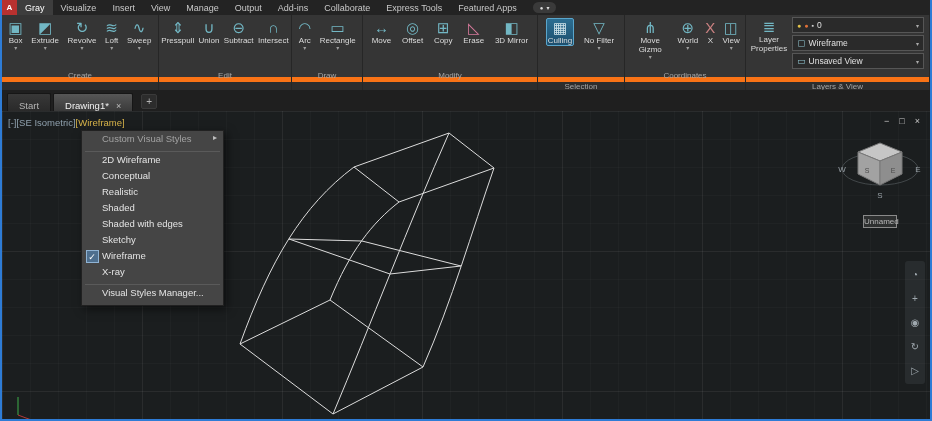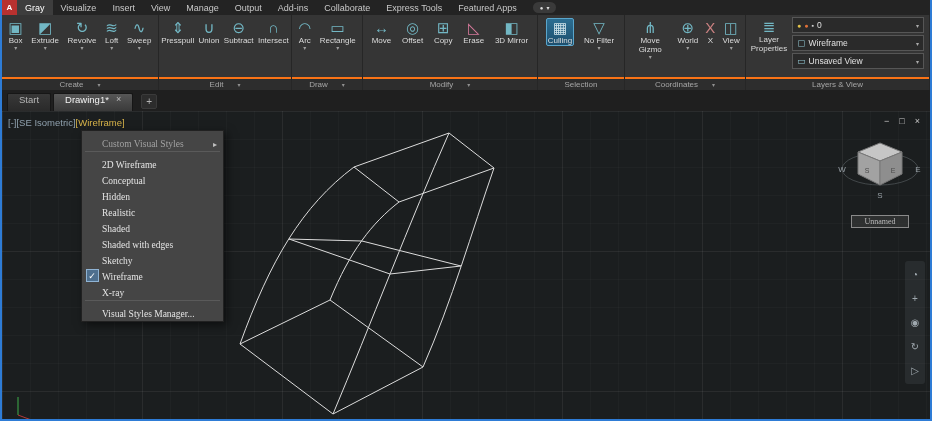--- a/index.html
+++ b/index.html
@@ -16,21 +16,21 @@
   .mtab { padding:0 8px; display:flex; align-items:center; white-space:nowrap; }
   .mtab.active { background:#3d3d3d; color:#ffffff; }
   .pill { margin-left:8px; display:flex; align-items:center; gap:3px; padding:0 7px;
     background:#3a3a3a; border-radius:7px; height:11px; align-self:center; font-size:6px; color:#ddd; }
 
   
   .ribbon { height:75px; background:#353535; display:flex; flex:none; }
   .panel { display:flex; flex-direction:column; border-right:1px solid #262626; }
   .pbtns { flex:1; display:flex; justify-content:space-evenly; align-items:flex-start; padding-top:3px; }
   .plabel { height:13px; display:flex; align-items:center; justify-content:center; gap:14px;
-    font-size:8px; color:#a6a6a6; background:rgba(0,0,0,0.15); border-top:2px solid #f97316; }
+    font-size:8px; color:#a6a6a6; background:rgba(0,0,0,0.15); border-top:5px solid #f97316;flex-direction:column; }
   .pdd { font-size:6px; color:#8f8f8f; }
   .rbtn { display:flex; flex-direction:column; align-items:center; padding:1px 2px; border-radius:2px; }
   .rbtn.active { background:linear-gradient(#2c6e92,#1d4f6e); border:1px solid #5aa6cc; padding:0 1px; }
   .ricon { font-size:15px; line-height:17px; height:17px; color:#72b7c4; }
   .ricon.pink { color:#d4789a; } .ricon.red { color:#c98080; } .ricon.light { color:#cfe3ea; }
   .rlbl { font-size:8px; line-height:9px; color:#dcdcdc; text-align:center; max-width:40px; }
   .rdd { font-size:6px; line-height:7px; color:#9f9f9f; }
 
   .lv { flex:1; }
   .lv .pbtns { justify-content:flex-start; gap:5px; padding:2px 5px 0 5px; }
@@ -38,21 +38,21 @@
   .lvcol { display:flex; flex-direction:column; gap:2px; flex:1; }
   .lvrow { height:16px; background:#2a2a2a; border:1px solid #565656; display:flex; align-items:center;
     gap:3px; padding:0 4px; font-size:8.5px; color:#e0e0e0; }
   .lvrow .dd { margin-left:auto; font-size:6px; color:#aaa; }
   .mini { font-size:7px; line-height:7px; }
   .m1 { color:#e2c24a; } .m2 { color:#e07038; } .m3 { color:#cfcfcf; }
   .lvic { font-size:9px; color:#8fc3cd; }
 
   
   .ftabs { height:21px; background:#1f1f1f; display:flex; align-items:flex-end; padding-left:5px; gap:2px; flex:none; }
-  .ftab { height:18px; display:flex; align-items:flex-start; padding:0 11px; font-size:9.5px;
+  .ftab { height:18px; display:flex; align-items:flex-end; padding:0 11px; font-size:9.5px;
     background:linear-gradient(#383838,#2a2a2a); color:#b5b5b5; border:1px solid #161616;
     border-bottom:none; border-radius:2px 2px 0 0; gap:7px; }
   .ftab.active { background:linear-gradient(#565656,#3a3a3a); color:#f2f2f2; }
   .ftab .close { font-size:9px; color:#bdbdbd; }
   .addtab { width:16px; height:15px; margin-bottom:2px; margin-left:6px; display:flex; align-items:center;
     justify-content:center; color:#b5b5b5; font-size:10px; border:1px solid #3a3a3a; border-radius:2px; background:#2c2c2c; }
 
   
   .viewport { flex:1; position:relative; overflow:hidden; background-color:#1b1e1f;
     background-image:
@@ -65,34 +65,34 @@
   .wire path { fill:none; stroke:#dcdcdc; stroke-width:1; }
   .wire path.ucs-y { stroke:#3fae4a; } .wire path.ucs-x { stroke:#b33a3a; }
 
   .vpctrl { position:absolute; left:6px; top:6px; font-size:9.5px; }
   .vpctrl .g { color:#8fa0ad; } .vpctrl .gold { color:#d8b44a; }
   .winbtns { position:absolute; right:10px; top:5px; display:flex; gap:10px; color:#c8c8c8; font-size:9px; }
 
   
   .ctxmenu { position:absolute; left:79px; top:19px; width:143px; background:#454545;
     border:1px solid #212121; box-shadow:3px 3px 9px rgba(0,0,0,0.55); padding:2px 0; }
-  .mrow { height:16px; display:flex; align-items:flex-end; font-size:9.5px; color:#e4e4e4; padding-right:6px;font-family:Liberation Serif, serif; }
+  .mrow { height:16px; display:flex; align-items:flex-start; font-size:9.5px; color:#e4e4e4; padding-right:6px; }
   .mrow.muted { color:#a2a2a2; }
   .mgut { width:20px; flex:none; display:flex; align-items:center; justify-content:center; }
   .mchk { width:13px; height:13px; background:#4e6f8e; border:1px solid #8fb3d4; color:#fff;
     font-size:9px; display:flex; align-items:center; justify-content:center; }
   .msub { margin-left:auto; font-size:8px; color:#c0c0c0; }
   .msep { height:1px; background:#5a5a5a; margin:2px 3px; }
 
   
   .vcube { position:absolute; right:8px; top:28px; width:84px; text-align:center; }
   .vcube svg text { font-size:7px; fill:#4a4a4a; text-anchor:middle; }
   .vcube svg text.compass { fill:#98a0a6; font-size:8px; }
-  .unnamed { margin:10px auto 0; width:58px; height:13px; border:1px solid #8a8a8a;
-    background:rgba(60,60,60,0.6); color:#b8b8b8; font-size:8px; line-height:11px;font-family:Liberation Serif, serif; }
+  .unnamed { margin:10px auto 0; width:34px; height:13px; border:1px solid #8a8a8a;
+    background:rgba(60,60,60,0.6); color:#b8b8b8; font-size:8px; line-height:11px; }
 
   
   .navbar { position:absolute; right:5px; top:150px; width:20px; padding:8px 0;
     background:rgba(120,128,134,0.15); border-radius:3px; display:flex; flex-direction:column;
     align-items:center; gap:13px; color:#9fa8ae; font-size:10px; }
 </style>
 </head>
 <body>
 
 <div class="win">
@@ -350,24 +350,20 @@
       <div class="mrow">
         <span class="mgut"></span>
           <span>2D Wireframe</span>
       </div>
       <div class="mrow">
         <span class="mgut"></span>
           <span>Conceptual</span>
       </div>
       <div class="mrow">
         <span class="mgut"></span>
-          <span>Hidden</span>
-      </div>
-      <div class="mrow">
-        <span class="mgut"></span>
           <span>Realistic</span>
       </div>
       <div class="mrow">
         <span class="mgut"></span>
           <span>Shaded</span>
       </div>
       <div class="mrow">
         <span class="mgut"></span>
           <span>Shaded with edges</span>
       </div>

